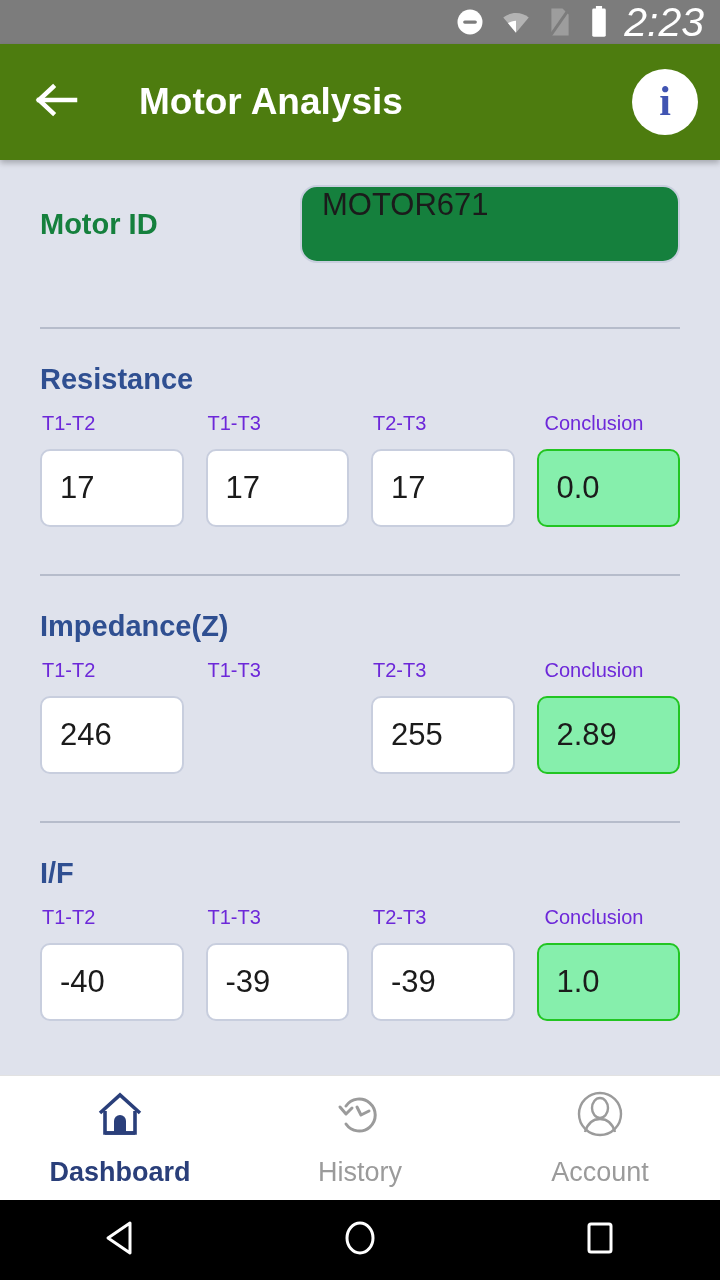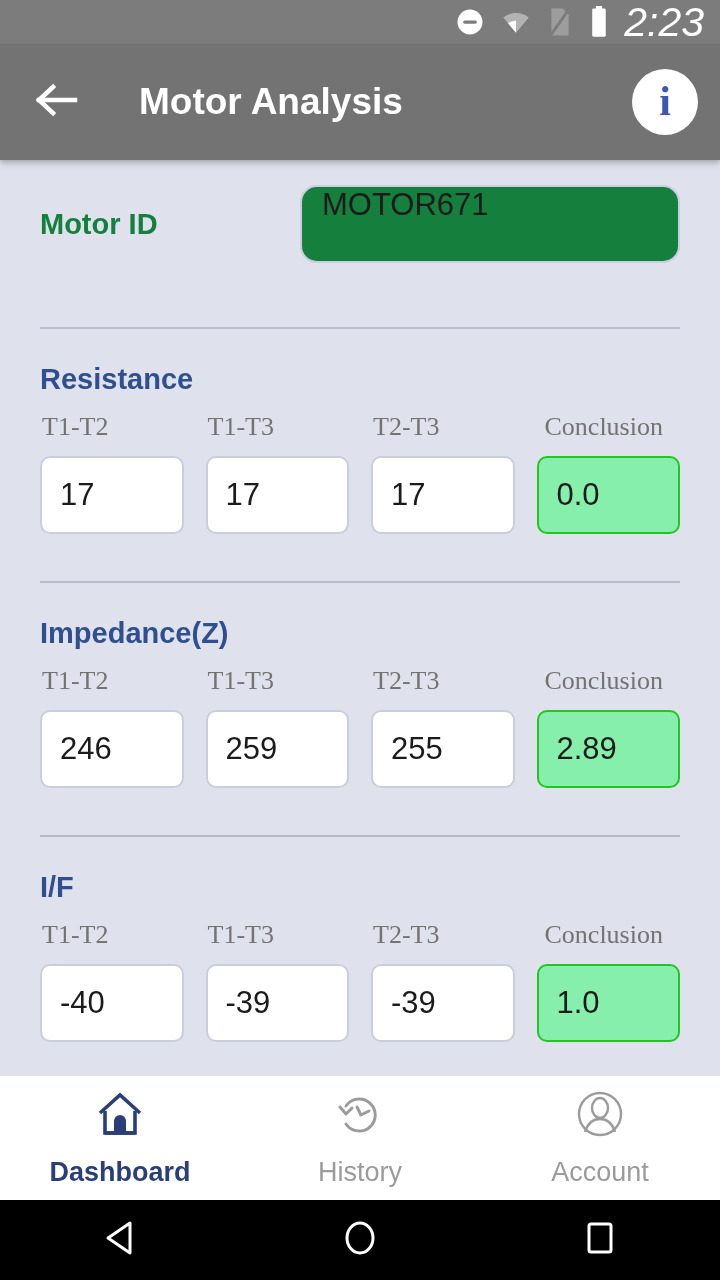--- a/index.html
+++ b/index.html
@@ -43,21 +43,21 @@
     font-weight: 400;
     margin-left: 14px;
     letter-spacing: 0px;
     line-height: 1;
     font-style: italic;
   }
 
   
   .app-bar {
     height: 116px;
-    background: #737373;
+    background: #4d7c0f;
     display: flex;
     align-items: center;
     padding: 0 22px 0 30px;
     flex: 0 0 116px;
     position: relative;
     z-index: 5;
     box-shadow: 0 3px 6px rgba(0,0,0,0.26);
   }
   .back-btn {
     width: 56px; height: 56px;
@@ -137,26 +137,25 @@
     margin-bottom: 16px;
   }
 
   .cols {
     display: flex;
     gap: 22px;
   }
   .col { flex: 1 1 0; min-width: 0; }
 
   .col-label {
-    font-size: 26px;
-    color: #737373;
+    font-size: 20px;
+    color: #6d28d9;
     margin-bottom: 14px;
     padding-left: 2px;
     white-space: nowrap;
-    font-family: Liberation Serif, serif;
   }
   .col-label.right { padding-left: 8px; }
 
   .cell {
     height: 78px;
     border-radius: 10px;
     display: flex;
     align-items: center;
     padding-left: 18px;
     font-size: 31px;
@@ -305,21 +304,20 @@
 
     <div class="section">
       <div class="section-title">Impedance(Z)</div>
       <div class="cols">
         <div class="col">
           <div class="col-label">T1-T2</div>
           <div class="cell input">246</div>
         </div>
         <div class="col">
           <div class="col-label">T1-T3</div>
-          <div class="cell input">259</div>
         </div>
         <div class="col">
           <div class="col-label">T2-T3</div>
           <div class="cell input">255</div>
         </div>
         <div class="col">
           <div class="col-label right">Conclusion</div>
           <div class="cell conclusion">2.89</div>
         </div>
       </div>

